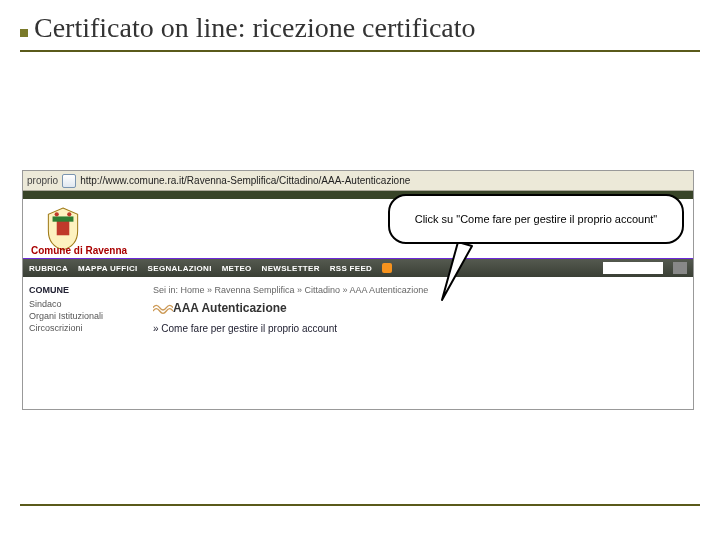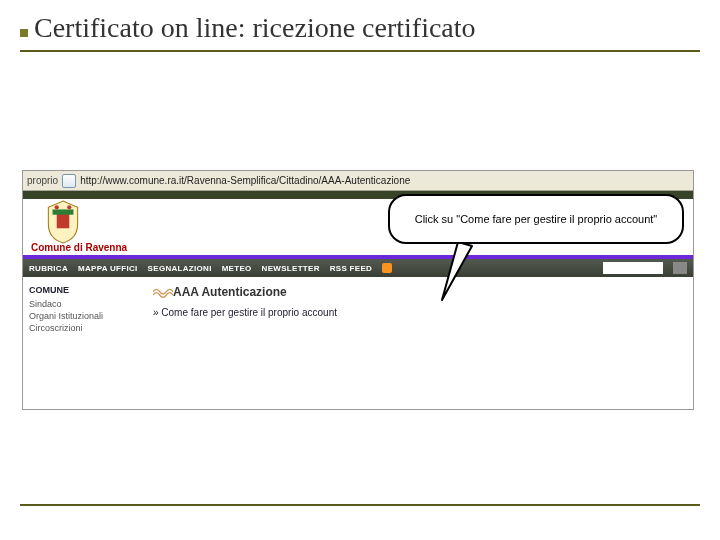--- a/index.html
+++ b/index.html
@@ -10,21 +10,21 @@
 
   .screenshot { position: absolute; left: 22px; top: 170px; width: 672px; height: 240px; border: 1px solid #999; background: #fff; overflow: hidden; font-size: 10px; }
 
   .addrbar { display: flex; align-items: center; height: 20px; background: #ece9d8; border-bottom: 1px solid #aca899; padding: 0 4px; gap: 4px; }
   .addrbar .lbl { color: #444; }
   .addrbar .pageicon { width: 14px; height: 14px; background: linear-gradient(#fff,#e0e8f0); border: 1px solid #7a95b0; border-radius: 2px; display: inline-block; }
   .addrbar .url { color: #222; white-space: nowrap; overflow: hidden; }
 
   .topbar { height: 8px; background: #384428; }
 
-  .header { height: 60px; background: #fff; display: flex; position: relative; border-bottom: 4px solid #6d28d9; }
+  .header { height: 60px; background: #fff; display: flex; align-items: center; position: relative; border-bottom: 1px solid #6d28d9; }
   .logo { width: 44px; height: 46px; margin-left: 18px; display: flex; align-items: center; justify-content: center; }
   .logo svg { width: 100%; height: 100%; }
   .brand { position: absolute; left: 8px; bottom: 2px; font-size: 10px; color: #a00; font-weight: bold; }
 
   .navbar { height: 18px; background: linear-gradient(#555a50,#3a3f35); display: flex; align-items: center; padding: 0 6px; gap: 10px; color: #fff; font-size: 8px; font-weight: bold; letter-spacing: 0.3px; }
   .navbar .navitem { white-space: nowrap; }
   .navbar .rss { width: 10px; height: 10px; background: #f7931e; border-radius: 2px; display: inline-block; position: relative; }
   .navbar .sbox { margin-left: auto; width: 60px; height: 12px; background: #fff; }
   .navbar .sbtn { width: 14px; height: 12px; background: #888; }
 
@@ -86,20 +86,21 @@
       <span class="sbtn"></span>
     </div>
     <div class="body">
       <div class="sidebar">
         <div class="sidehead">COMUNE</div>
         <div class="sideitem">Sindaco</div>
         <div class="sideitem">Organi Istituzionali</div>
         <div class="sideitem">Circoscrizioni</div>
       </div>
       <div class="main">
+        <div class="bc">Sei in: Home » Ravenna Semplifica » Cittadino » AAA Autenticazione</div>
         <div class="mtitle">
           <span class="wavy">
             <svg viewBox="0 0 30 12">
                 <path d="M0 9 Q5 2 10 9 T20 9 T30 9" stroke="#c95" stroke-width="2" fill="none"></path>
                 <path d="M0 4 Q5 -3 10 4 T20 4 T30 4" stroke="#c95" stroke-width="2" fill="none"></path>
               </svg>
           </span>
           <span>AAA Autenticazione</span>
         </div>
         <div class="link">» Come fare per gestire il proprio account</div>

